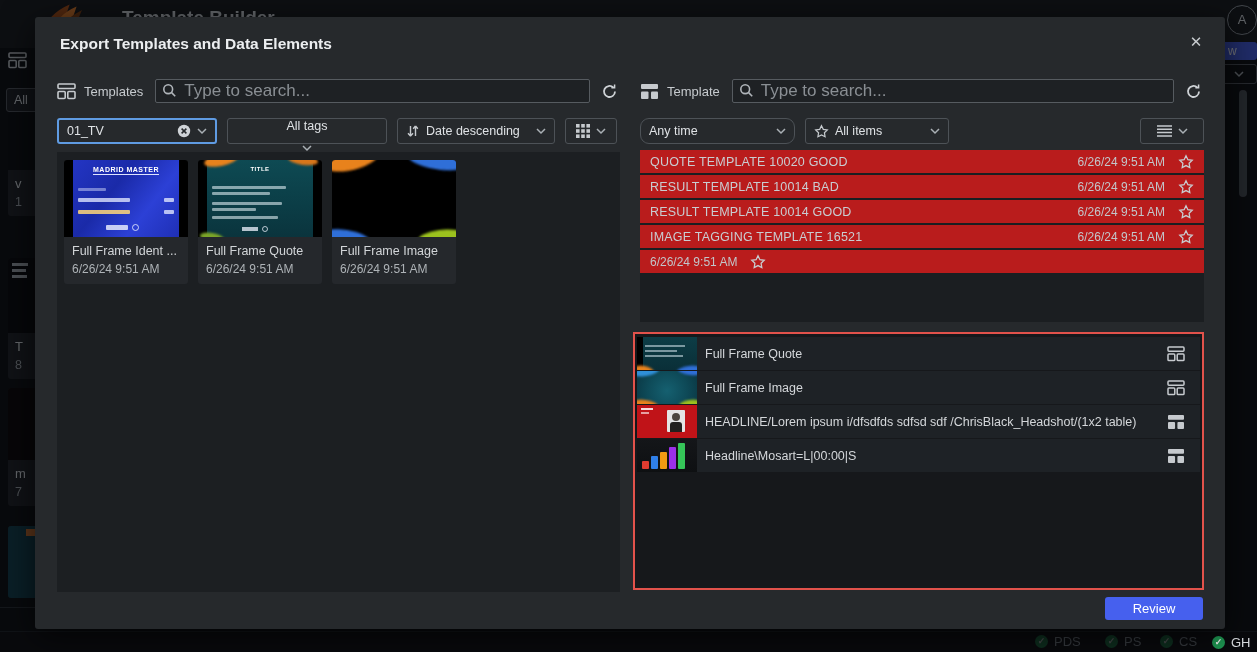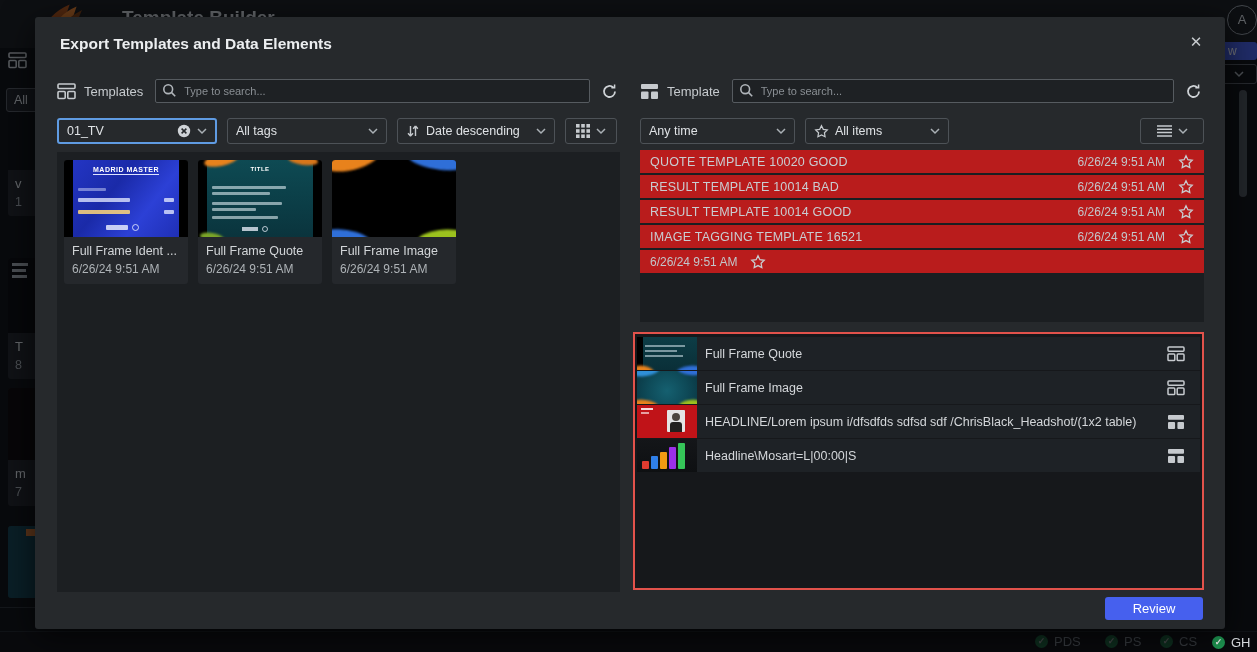--- a/index.html
+++ b/index.html
@@ -36,37 +36,37 @@
   .modal { position:absolute; left:35px; top:17px; width:1190px; height:612px; background:#26292c; border-radius:3px; box-shadow:0 8px 34px rgba(0,0,0,.65); z-index:10; }
   .modal-title { position:absolute; left:25px; top:18px; font-size:15.5px; font-weight:600; color:#eceef0; }
   .close-btn { position:absolute; right:18px; top:14px; width:22px; height:22px; color:#c8ccd0; font-size:15px; line-height:22px; text-align:center; cursor:pointer; }
 
   .head-row { position:absolute; top:61px; height:26px; display:flex; align-items:center; gap:8px; }
   .head-row.left  { left:22px;  width:563px; }
   .head-row.right { left:605px; width:564px; }
   .head-label { font-size:13px; color:#c6cace; margin-right:4px; }
   .icn { color:#c6cace; flex:none; display:inline-flex; }
   .searchbox { position:relative; flex:1; height:24px; }
-  .searchbox input { width:100%; height:24px; background:#1e2124; border:1px solid #565b60; border-radius:2px; color:#d0d4d8; font-size:11px; font-family:"Liberation Sans",sans-serif; padding:0 8px 0 28px; outline:none; }
+  .searchbox input { width:100%; height:24px; background:#1e2124; border:1px solid #565b60; border-radius:2px; color:#d0d4d8; font-size:17px; font-family:"Liberation Sans",sans-serif; padding:0 8px 0 28px; outline:none; }
   .searchbox input::placeholder { color:#8a8f94; }
   .searchbox .mag { position:absolute; left:7px; top:4px; color:#b0b5ba; }
   .refresh { width:22px; height:22px; color:#ced2d6; display:flex; align-items:center; justify-content:center; cursor:pointer; }
 
   .filter-row { position:absolute; top:101px; height:26px; display:flex; gap:10px; }
   .filter-row.left  { left:22px;  width:563px; }
   .filter-row.right { left:605px; width:564px; }
   .dd { height:26px; background:#26292c; border:1px solid #4d5257; border-radius:3px; display:flex; align-items:center; gap:6px; padding:0 8px; font-size:12.5px; color:#dfe2e5; cursor:pointer; }
   .dd .sp { flex:1; }
   .dd.focus { border:2px solid #5f9be2; }
   .chev { color:#aab0b5; flex:none; display:inline-flex; }
   .dd-folder { width:160px; }
-  .dd-tags { width:160px; }
+  .dd-tags { width:160px;flex-direction:column; }
   .dd-sort { width:158px; }
   .dd-view { width:52px; justify-content:center; }
-  .dd-time { width:155px; }
+  .dd-time { width:155px;border-radius:9px; }
   .dd-items { width:144px; }
   .dd-viewlist { position:absolute; right:0; width:64px; height:26px; justify-content:center; }
   .clear-x { color:#d2d6da; display:inline-flex; cursor:pointer; }
 
   
   .browse { position:absolute; left:22px; top:135px; width:563px; height:440px; background:#1c1f22; display:flex; gap:10px; padding:8px 7px; align-items:flex-start; }
   .card { width:124px; background:#25282c; border-radius:3px; overflow:hidden; cursor:pointer; }
   .card .thumb { height:77px; position:relative; background:#000; overflow:hidden; }
   .card .nm { font-size:12.5px; color:#d2d5d8; padding:7px 8px 0; white-space:nowrap; overflow:hidden; }
   .card .dt { font-size:12px; color:#aeb3b7; padding:4px 8px 8px; }

